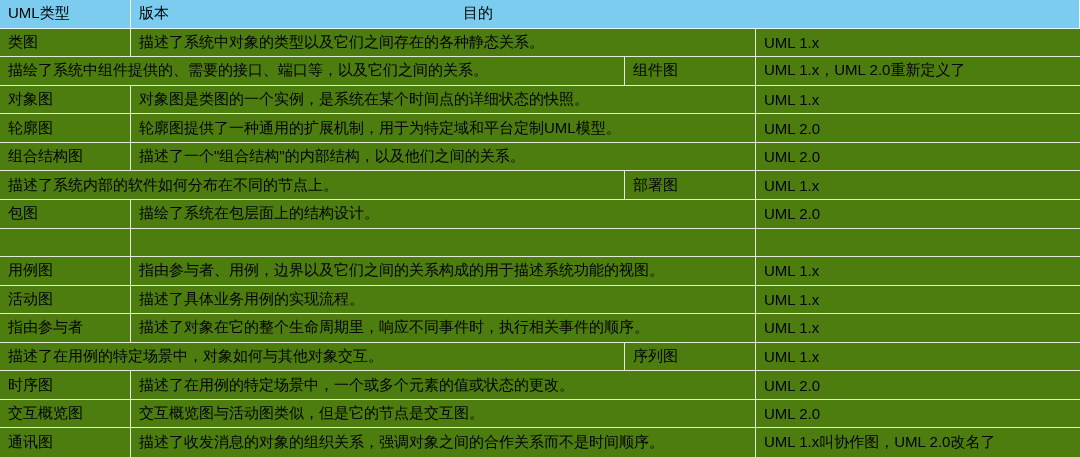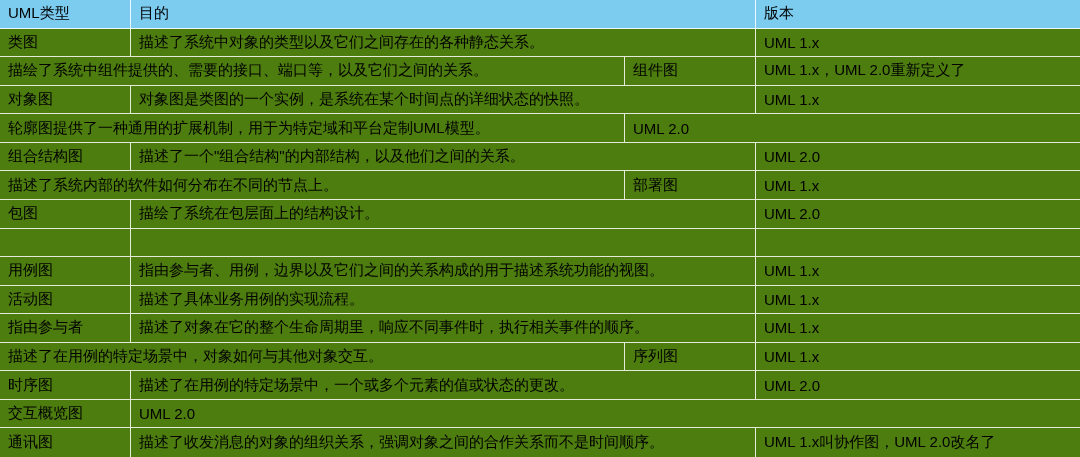--- a/index.html
+++ b/index.html
@@ -38,39 +38,40 @@
   .cell.c2 { flex: 1 1 auto; border-right: none; }
   .row.header .cell { background: #7cccf0; }
   .row:last-child .cell { border-bottom: none; }
 </style>
 </head>
 <body>
 
 <div class="sheet" id="sheet">
     <div class="row header">
       <div class="cell c0">UML类型</div>
+      <div class="cell c2">版本</div>
       <div class="cell c1">目的</div>
-      <div class="cell c2">版本</div>
     </div>
     <div class="row">
       <div class="cell c0">类图</div>
       <div class="cell c1">描述了系统中对象的类型以及它们之间存在的各种静态关系。</div>
       <div class="cell c2">UML 1.x</div>
     </div>
     <div class="row">
       <div class="cell c1">描绘了系统中组件提供的、需要的接口、端口等，以及它们之间的关系。</div>
       <div class="cell c0">组件图</div>
       <div class="cell c2">UML 1.x，UML 2.0重新定义了</div>
     </div>
     <div class="row">
       <div class="cell c0">对象图</div>
       <div class="cell c1">对象图是类图的一个实例，是系统在某个时间点的详细状态的快照。</div>
       <div class="cell c2">UML 1.x</div>
     </div>
     <div class="row">
+      <div class="cell c0">轮廓图</div>
       <div class="cell c1">轮廓图提供了一种通用的扩展机制，用于为特定域和平台定制UML模型。</div>
       <div class="cell c2">UML 2.0</div>
     </div>
     <div class="row">
       <div class="cell c0">组合结构图</div>
       <div class="cell c1">描述了一个"组合结构"的内部结构，以及他们之间的关系。</div>
       <div class="cell c2">UML 2.0</div>
     </div>
     <div class="row">
       <div class="cell c1">描述了系统内部的软件如何分布在不同的节点上。</div>
@@ -107,20 +108,21 @@
       <div class="cell c0">序列图</div>
       <div class="cell c2">UML 1.x</div>
     </div>
     <div class="row">
       <div class="cell c0">时序图</div>
       <div class="cell c1">描述了在用例的特定场景中，一个或多个元素的值或状态的更改。</div>
       <div class="cell c2">UML 2.0</div>
     </div>
     <div class="row">
       <div class="cell c0">交互概览图</div>
+      <div class="cell c1">交互概览图与活动图类似，但是它的节点是交互图。</div>
       <div class="cell c2">UML 2.0</div>
     </div>
     <div class="row">
       <div class="cell c0">通讯图</div>
       <div class="cell c1">描述了收发消息的对象的组织关系，强调对象之间的合作关系而不是时间顺序。</div>
       <div class="cell c2">UML 1.x叫协作图，UML 2.0改名了</div>
     </div>
   </div>
 
 </body></html>

